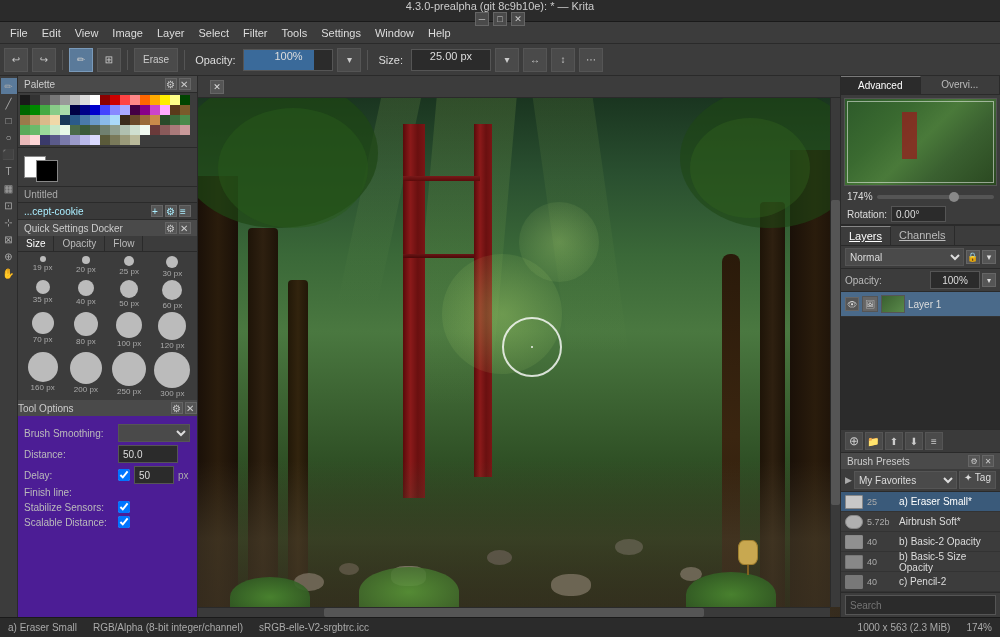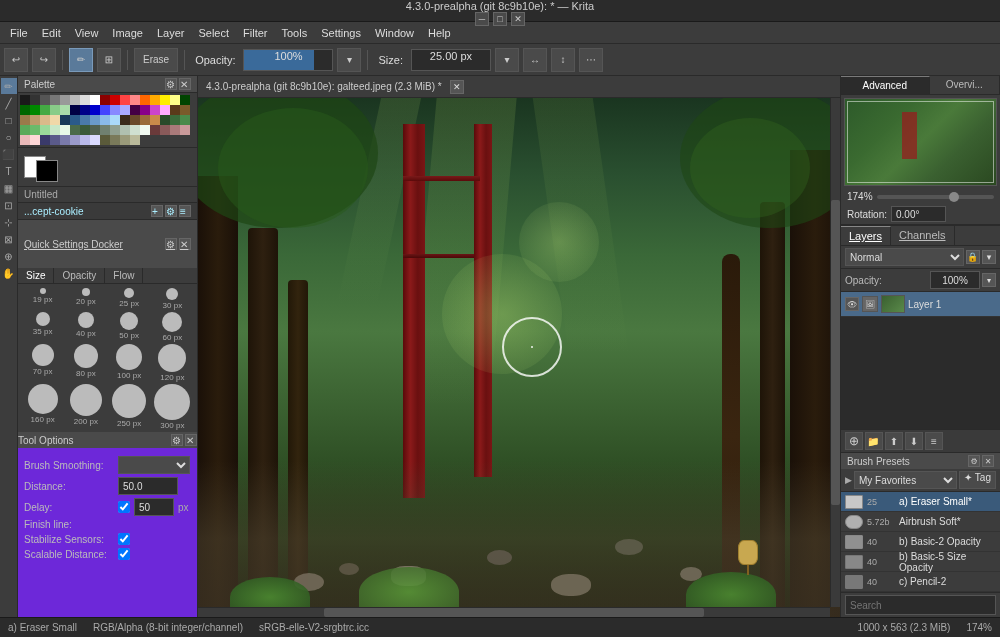--- a/index.html
+++ b/index.html
@@ -36,31 +36,31 @@
     #palette-colors { display: grid; grid-template-columns: repeat(16, 1fr); gap: 0; padding: 4px; }
     .color-swatch { width: 10px; height: 10px; cursor: pointer; }
     #fg-bg-colors { display: flex; align-items: center; padding: 4px 6px; gap: 4px; }
     .color-box { width: 22px; height: 22px; border: 1px solid #888; cursor: pointer; }
 
     
     #brush-name-bar { background: #3a3a3a; padding: 2px 6px; font-size: 10px; color: #aef; border-bottom: 1px solid #2a2a2a; display: flex; align-items: center; gap: 4px; }
 
     
     #quick-settings { background: #3c3c3c; border-bottom: 1px solid #2a2a2a; }
-    #quick-settings-header { background: #4a4a4a; padding: 18px 6px; font-size: 10px; color: #ccc; display: flex; align-items: center; justify-content: space-between; text-decoration: underline; }
+    #quick-settings-header { background: #4a4a4a; padding: 2px 6px; font-size: 10px; color: #ccc; display: flex; align-items: center; justify-content: space-between; }
     #qs-tabs { display: flex; border-bottom: 1px solid #2a2a2a; }
     .qs-tab { padding: 2px 8px; font-size: 10px; cursor: pointer; color: #bbb; border-right: 1px solid #2a2a2a; }
     .qs-tab.active { background: #3c3c3c; color: #fff; }
     #brush-sizes { display: grid; grid-template-columns: repeat(4, 1fr); gap: 2px; padding: 4px; }
     .brush-circle-item { display: flex; flex-direction: column; align-items: center; gap: 1px; cursor: pointer; }
     .brush-circle { border-radius: 50%; background: #bbb; }
     .brush-label { font-size: 8px; color: #aaa; }
 
     
-    #tool-options { background: #6d28d9; padding: 4px 6px; font-size: 10px; }
+    #tool-options { background: #4c1d95; padding: 4px 6px; font-size: 10px; }
     #tool-options-header { background: #4a4a4a; padding: 2px 6px; font-size: 10px; color: #ccc; display: flex; align-items: center; justify-content: space-between; margin: -4px -6px 4px -6px; }
     .option-row { display: flex; align-items: center; gap: 4px; margin-bottom: 3px; }
     .option-label { color: #bbb; min-width: 90px; }
     .option-value { background: #2b2b2b; border: 1px solid #555; color: #ddd; height: 18px; font-size: 10px; padding: 0 4px; width: 60px; }
     .option-select { background: #4a4a4a; border: 1px solid #555; color: #ddd; height: 18px; font-size: 10px; padding: 8px 4px; }
     .checkbox { width: 12px; height: 12px; }
 
     
     #canvas-area { flex: 1; background: #555; display: flex; flex-direction: column; overflow: hidden; }
     #canvas-tab { background: #3c3c3c; height: 22px; display: flex; align-items: center; padding: 0 8px; border-bottom: 1px solid #2a2a2a; gap: 4px; }
@@ -432,21 +432,20 @@
           <span class="option-label">Scalable Distance:</span>
           <input type="checkbox" checked="" class="checkbox" style="">
         </div>
       </div>
     </div>
   </div>
 
   <div id="canvas-area" style="flex:1; display:flex; flex-direction:column; overflow:hidden; background:#555;">
 
     <div id="canvas-tab" style="background:#3c3c3c; height:22px; display:flex; align-items:center; padding:0 8px; border-bottom:1px solid #2a2a2a; gap:4px;">
-      <span style="font-size:10px; color:#ccc;">4.3.0-prealpha (git 8c9b10e): galteed.jpeg (2.3 MiB) *</span>
       <div style="width:14px;height:14px;background:#555;border:1px solid #666;cursor:pointer;margin-left:4px;display:flex;align-items:center;justify-content:center;font-size:9px;">✕</div>
     </div>
 
     <div id="canvas-container" style="flex:1; position:relative; overflow:hidden;">
 
       <div id="scene">
 
         <div style="position:absolute; width:100%; height:100%; background:linear-gradient(180deg, #1a3520 0%, #2a5030 15%, #3a6838 30%, #4a7840 45%, #3a6030 60%, #2a4820 75%, #1a3010 90%, #0e2008 100%);"></div>
 
         <div style="position:absolute; top:0; left:35%; width:80px; height:60%; background:linear-gradient(180deg, rgba(180,220,100,0.15), transparent); transform:skewX(-5deg);"></div>
@@ -505,21 +504,21 @@
 
       <div style="position:absolute; bottom:0; left:0; right:10px; height:10px; background:#3a3a3a; border-top:1px solid #2a2a2a;">
         <div style="position:absolute; left:20%; width:60%; height:100%; background:#555; border-radius:2px;"></div>
       </div>
     </div>
   </div>
 
   <div id="right-panel" style="width:160px; background:#3c3c3c; border-left:1px solid #2a2a2a; display:flex; flex-direction:column; overflow:hidden;">
 
     <div id="adv-tabs" style="display:flex; border-bottom:1px solid #2a2a2a;">
-      <div class="adv-tab active" style="flex:1; text-align:center; padding:3px 13px; font-size:10px; background:#2b2b2b; color:#fff; border-top:1px solid #7a7a7a;">Advanced</div>
+      <div class="adv-tab active" style="flex:1; text-align:center; padding:3px 4px; font-size:10px; background:#2b2b2b; color:#fff; border-top:1px solid #7a7a7a;">Advanced</div>
       <div class="adv-tab" style="flex:1; text-align:center; padding:3px 4px; font-size:10px;">Overvi...</div>
     </div>
 
     <div id="overview-thumb" style="background:#2a2a2a; height:88px; margin:3px; border:1px solid #555; position:relative; overflow:hidden;">
       <div class="overview-img" style="width:100%; height:100%; background:linear-gradient(135deg, #2d5a2a 0%, #3a6a30 30%, #4a7a3a 50%, #3a6030 70%, #2a4820 100%);"></div>
       <div class="overview-red" style="position:absolute; left:38%; top:15%; width:10%; height:55%; background:rgba(150,30,30,0.75);"></div>
 
       <div style="position:absolute; left:2px; top:2px; right:2px; bottom:2px; border:1px solid rgba(255,255,255,0.5);"></div>
     </div>
 

